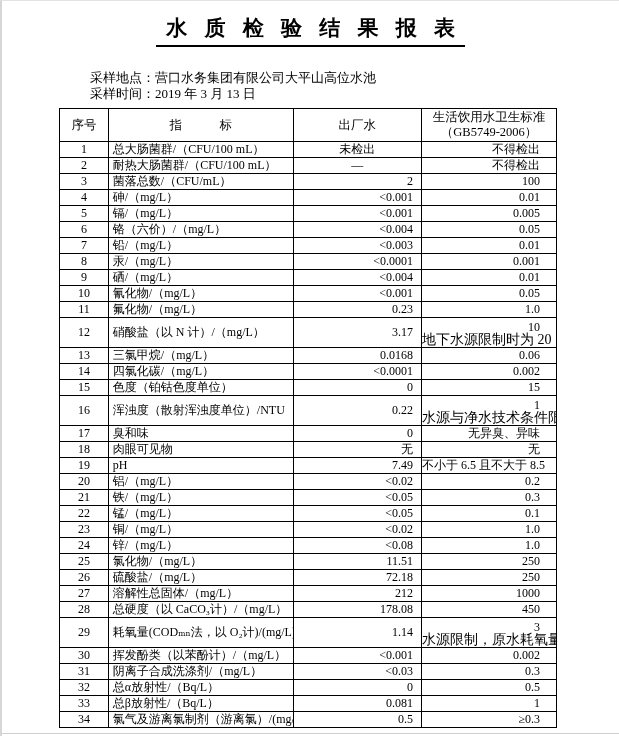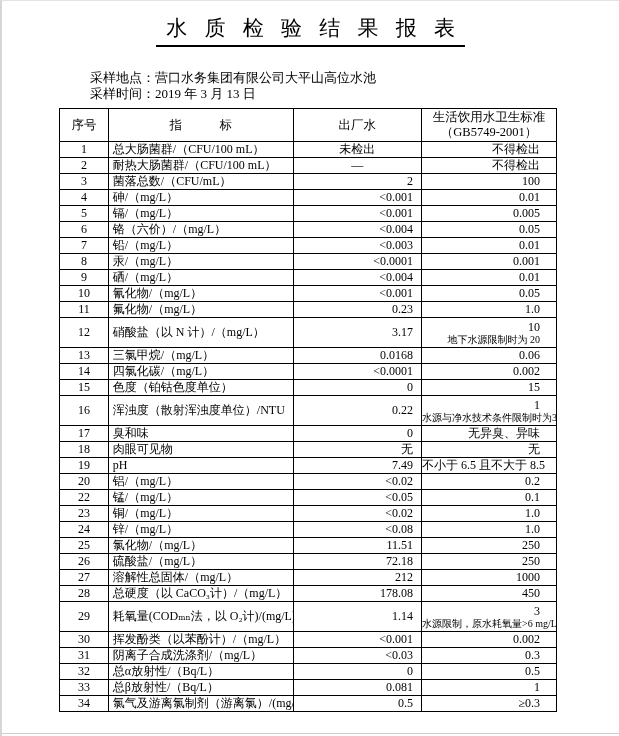--- a/index.html
+++ b/index.html
@@ -16,21 +16,21 @@
     border-left: 2px solid #d6d6d6;
     border-top: 1px solid #e3e3e3;
   }
   .page::after {
     content: ""; position: absolute; left: 0; right: 0; bottom: 2px;
     height: 1px; background: #cfcfcf;
   }
   .title-wrap { text-align: center; margin-top: 13px; }
   .doc-title {
     display: inline-block;
-    font-size: 21px; font-weight: normal;
+    font-size: 21px; font-weight: bold;
     letter-spacing: 6px;
     white-space: nowrap;
     border-bottom: 2px solid #000;
     padding: 0 4px 3px 10px;
   }
   .meta-block { margin: 23px 0 0 88px; }
   .meta-line { font-size: 13px; line-height: 16px; white-space: nowrap; }
 
   table.results {
     border-collapse: collapse;
@@ -59,21 +59,21 @@
 
   td.col-no  { text-align: center; height: 15px; line-height: 15px; }
   td.col-ind { text-align: left; padding-left: 4px; line-height: 15px; }
   td.col-fac { text-align: right; padding-right: 8px; line-height: 15px; }
   td.col-fac.center { text-align: center; padding-right: 0; margin-top: 40px; }
   td.col-std { text-align: right; padding-right: 16px; line-height: 15px; }
 
   tr.tall td { height: 28px; }
   tr.tall td.col-std { vertical-align: middle; padding-top: 1px; }
   .std-main { line-height: 13px; }
-  .std-note { font-size: 10px; line-height: 12px; }
+  .std-note { font-size: 14px; line-height: 12px; }
 </style>
 </head>
 <body>
 
 <div class="page">
 
   <div class="title-wrap">
     <span class="doc-title">水 质 检 验 结 果 报 表</span>
   </div>
 
@@ -89,21 +89,21 @@
         <col class="col-fac">
         <col class="col-std">
     </colgroup>
     <thead>
       <tr>
         <th class="col-no">序号</th>
         <th class="col-ind">指　　　标</th>
         <th class="col-fac">出厂水</th>
         <th class="col-std">
           <div>生活饮用水卫生标准</div>
-          <div>（GB5749-2001）</div>
+          <div>（GB5749-2006）</div>
         </th>
       </tr>
     </thead>
     <tbody>
   <tr>
     <td class="col-no">1</td>
     <td class="col-ind">总大肠菌群/（CFU/100 mL）</td>
     <td class="col-fac center">未检出</td>
     <td class="col-std">
       <div class="std-main">不得检出</div>
@@ -294,20 +294,29 @@
   <tr>
     <td class="col-no">20</td>
     <td class="col-ind">铝/（mg/L）</td>
     <td class="col-fac">&lt;0.02</td>
     <td class="col-std">
       <div class="std-main">0.2</div>
 
     </td>
   </tr>
 
+  <tr>
+    <td class="col-no">21</td>
+    <td class="col-ind">铁/（mg/L）</td>
+    <td class="col-fac">&lt;0.05</td>
+    <td class="col-std">
+      <div class="std-main">0.3</div>
+
+    </td>
+  </tr>
 
   <tr>
     <td class="col-no">22</td>
     <td class="col-ind">锰/（mg/L）</td>
     <td class="col-fac">&lt;0.05</td>
     <td class="col-std">
       <div class="std-main">0.1</div>
 
     </td>
   </tr>

